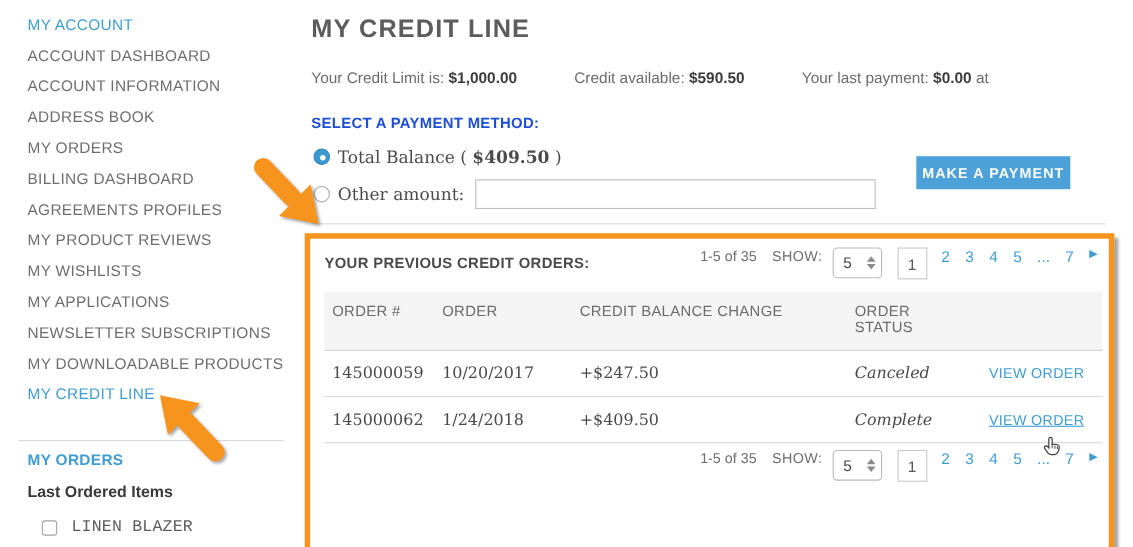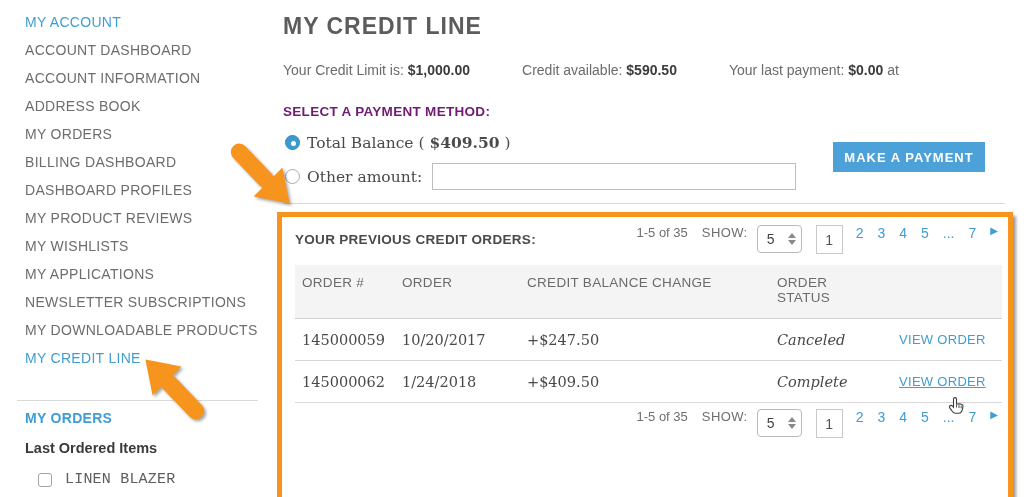--- a/index.html
+++ b/index.html
@@ -21,33 +21,33 @@
 
   
   #main { position:absolute; left:283px; top:0; width:723px; }
   #page-title { position:absolute; top:13px; left:0; font-size:23px; font-weight:bold;
                 color:#5c5c5c; letter-spacing:1px; }
   #summary-row { position:absolute; top:62px; left:0; font-size:14px; color:#6b6b6b;
                  display:flex; white-space:nowrap; }
   #summary-row b { color:#3b3b3b; }
   .sum-seg { margin-right:52px; }
   #pm-heading { position:absolute; top:104px; left:0; font-size:13.5px; font-weight:bold;
-                color:#701a75; letter-spacing:.3px; }
+                color:#1d4ed8; letter-spacing:.3px; }
   .radio-row { position:absolute; left:2px; display:flex; align-items:center; gap:7px;
                font-family:"DejaVu Serif", serif; font-size:15.5px; color:#4a4a4a; }
   #radio-row-1 { top:133px; }
   #radio-row-2 { top:163px; }
   .radio { width:15px; height:15px; border-radius:50%; flex:0 0 auto; }
   .radio.checked { background:#3d9ad0; border:1px solid #2f87bd; position:relative; }
   .radio.checked::after { content:""; position:absolute; left:5px; top:5px; width:5px; height:5px;
                           border-radius:50%; background:#fff; }
   .radio.unchecked { background:#fff; border:1px solid #aaa; }
   #other-amount-input { width:364px; height:27px; border:1px solid #bdbdbd; background:#fff;
                         font-size:14px; padding:0 6px; margin-left:3px; }
-  #make-payment-btn { position:absolute; left:550px; top:142px; width:152px; height:30px;
+  #make-payment-btn { position:absolute; left:550px; top:142px; width:140px; height:30px;
                       background:#4ba1d8; color:#fff; border:none; font-size:13px; font-weight:bold;
                       letter-spacing:1px; cursor:pointer; font-family:"Liberation Sans",sans-serif; }
   #main-divider { position:absolute; top:203px; left:0; width:722px; height:1px; background:#d9d9d9; }
 
   
   #orders-box { position:absolute; left:277px; top:212px; width:736px; height:344px;
                 background:#fff; border:5px solid #f7941e;
                 box-shadow:3px 4px 3px rgba(0,0,0,.4); padding:8px 10px 0 13px; }
   .pager-row { display:flex; align-items:center; }
   #pager-top { justify-content:space-between; }
@@ -94,21 +94,21 @@
 </head>
 <body>
 
 <div id="sidebar">
   <div class="nav-item active">MY ACCOUNT</div>
   <div class="nav-item">ACCOUNT DASHBOARD</div>
   <div class="nav-item">ACCOUNT INFORMATION</div>
   <div class="nav-item">ADDRESS BOOK</div>
   <div class="nav-item">MY ORDERS</div>
   <div class="nav-item">BILLING DASHBOARD</div>
-  <div class="nav-item">DASHBOARD PROFILES</div>
+  <div class="nav-item">AGREEMENTS PROFILES</div>
   <div class="nav-item">MY PRODUCT REVIEWS</div>
   <div class="nav-item">MY WISHLISTS</div>
   <div class="nav-item">MY APPLICATIONS</div>
   <div class="nav-item">NEWSLETTER SUBSCRIPTIONS</div>
   <div class="nav-item">MY DOWNLOADABLE PRODUCTS</div>
   <div class="nav-item active">MY CREDIT LINE</div>
 </div>
 <div id="side-divider"></div>
 <div id="side-orders-heading">MY ORDERS</div>
 <div id="side-last-items">Last Ordered Items</div>

